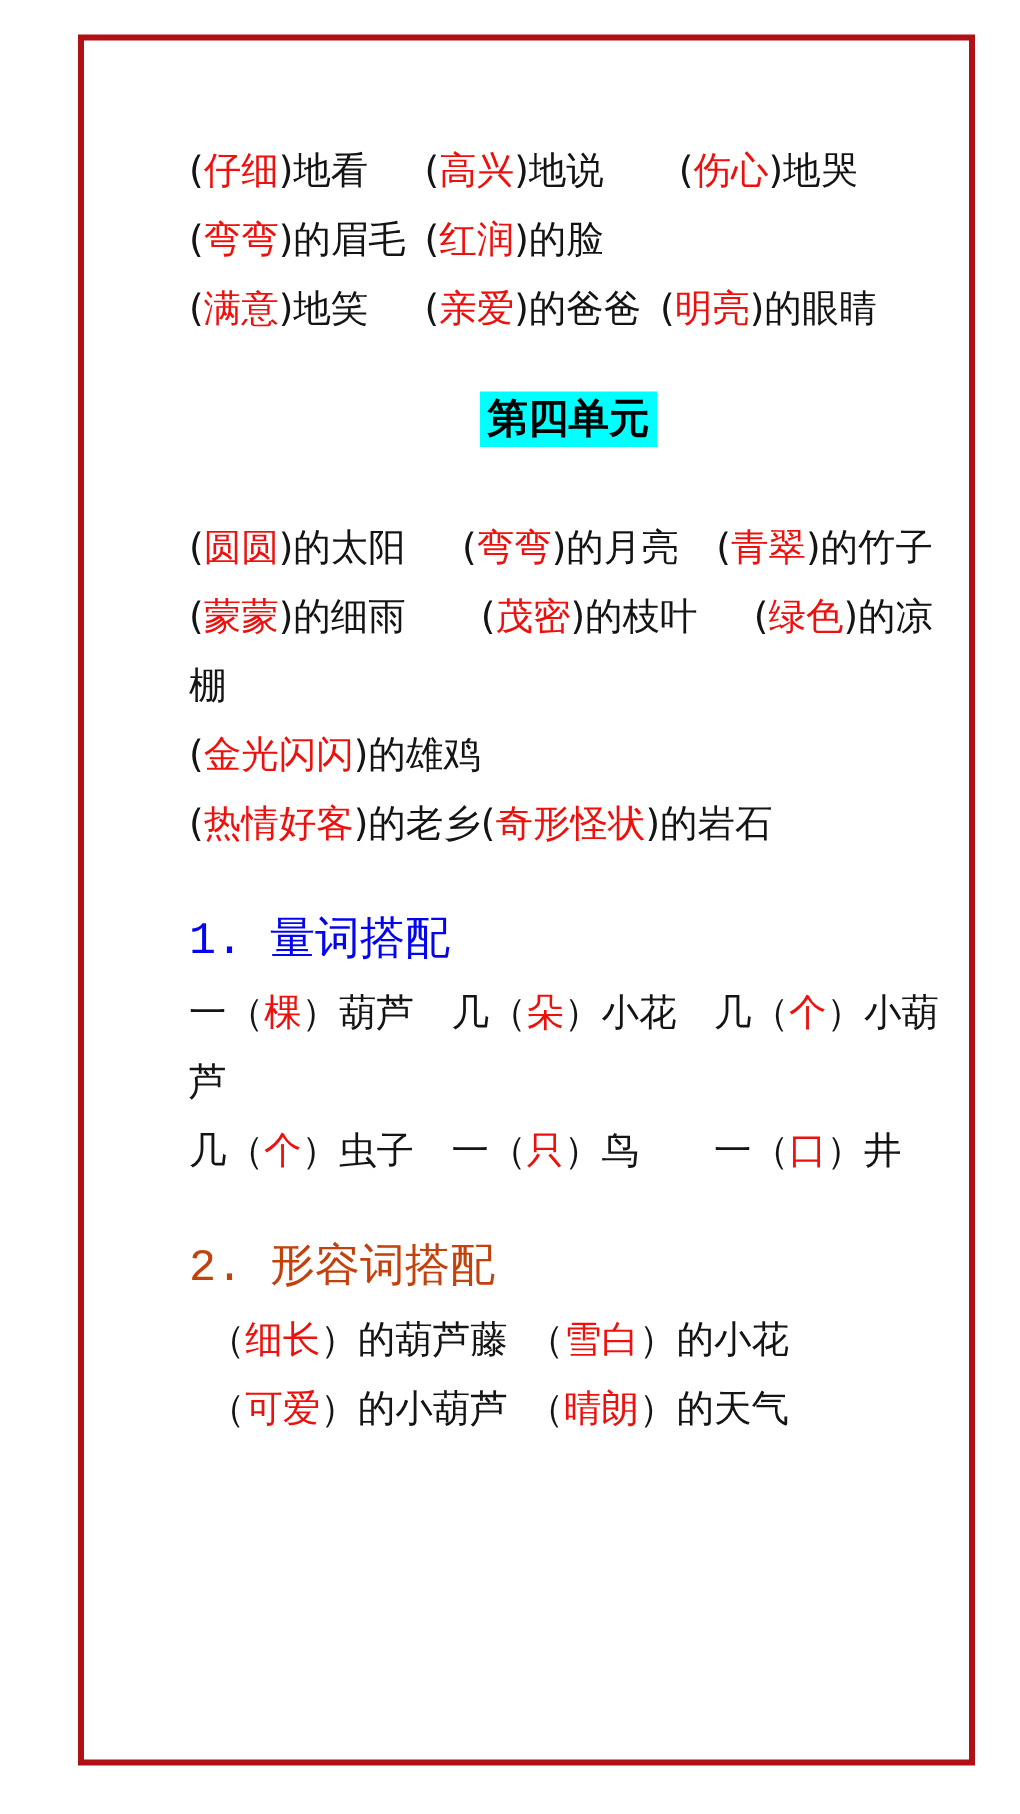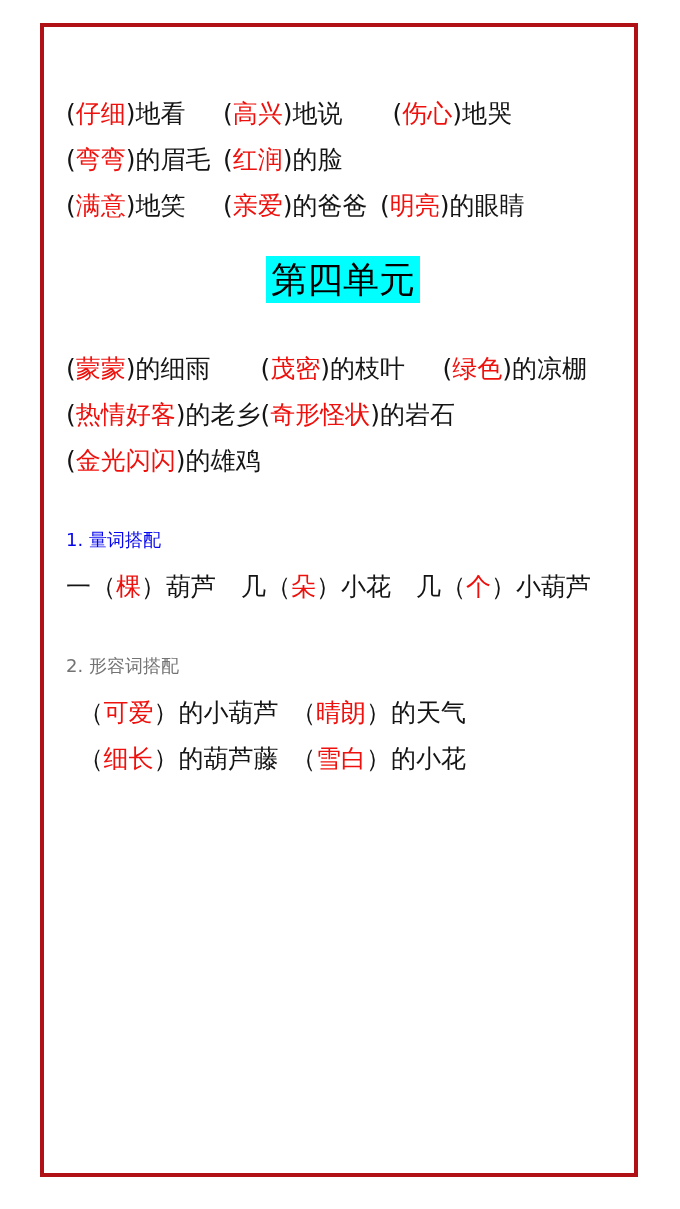--- a/index.html
+++ b/index.html
@@ -1,56 +1,58 @@
 <!DOCTYPE html>
 <html><head>
 <meta charset="utf-8">
 <style>
   html, body { margin:0; padding:0; }
   body {
     width:680px; height:1209px; background:#ffffff; position:relative;
     font-family:"DejaVu Sans", sans-serif;
   }
   .frame {
-    position:absolute; left:40px; top:23px; width:598px; height:1154px;
-    border:4px solid #b01116; box-sizing:border-box; background:#ffffff;
+    position:absolute; left:52px; top:23px; width:598px; height:1154px;
+    border:4px solid #b01116; box-sizing:border-box; background:#ffffff;padding-left:48px;
   }
   .content { padding:64px 14px 0 22px; }
   .line {
     font-size:25px; line-height:46px; color:#141414; white-space:pre-wrap;
   }
   .seg-k { color:#141414; }
   .seg-r { color:#ee100c; }
   .header-row { text-align:center; line-height:42px; margin:30px 0 38px; }
   .highlight {
-    background:#00ffff; color:#000000; font-size:36px; padding:3px 5px;
+    background:#00ffff; color:#000000; font-size:27px; padding:3px 5px;font-weight:bold;
   }
-  .subheader { font-size:18px; line-height:40px; margin:36px 0 4px; }
+  .subheader { font-size:30px; line-height:40px; margin:36px 0 4px;font-family:Liberation Mono, monospace; }
   .subheader.blue { color:#0404ee; }
-  .subheader.purple { color:#737373; }
+  .subheader.purple { color:#c2410c; }
 </style>
 </head>
 <body>
 
 <div class="frame">
   <div class="content">
       <div class="block">
         <div class="line"><span class="seg-k">(</span><span class="seg-r">仔细</span><span class="seg-k">)地看　 (</span><span class="seg-r">高兴</span><span class="seg-k">)地说　　(</span><span class="seg-r">伤心</span><span class="seg-k">)地哭</span></div>
         <div class="line"><span class="seg-k">(</span><span class="seg-r">弯弯</span><span class="seg-k">)的眉毛 (</span><span class="seg-r">红润</span><span class="seg-k">)的脸</span></div>
         <div class="line"><span class="seg-k">(</span><span class="seg-r">满意</span><span class="seg-k">)地笑　 (</span><span class="seg-r">亲爱</span><span class="seg-k">)的爸爸 (</span><span class="seg-r">明亮</span><span class="seg-k">)的眼睛</span></div>
       </div>
       <div class="header-row"><span class="highlight">第四单元</span></div>
       <div class="block">
+        <div class="line"><span class="seg-k">(</span><span class="seg-r">圆圆</span><span class="seg-k">)的太阳　 (</span><span class="seg-r">弯弯</span><span class="seg-k">)的月亮　(</span><span class="seg-r">青翠</span><span class="seg-k">)的竹子</span></div>
         <div class="line"><span class="seg-k">(</span><span class="seg-r">蒙蒙</span><span class="seg-k">)的细雨　　(</span><span class="seg-r">茂密</span><span class="seg-k">)的枝叶　 (</span><span class="seg-r">绿色</span><span class="seg-k">)的凉棚</span></div>
+        <div class="line"><span class="seg-k">(</span><span class="seg-r">金光闪闪</span><span class="seg-k">)的雄鸡</span></div>
         <div class="line"><span class="seg-k">(</span><span class="seg-r">热情好客</span><span class="seg-k">)的老乡(</span><span class="seg-r">奇形怪状</span><span class="seg-k">)的岩石</span></div>
-        <div class="line"><span class="seg-k">(</span><span class="seg-r">金光闪闪</span><span class="seg-k">)的雄鸡</span></div>
       </div>
       <div class="subheader blue">1. 量词搭配</div>
       <div class="block">
         <div class="line"><span class="seg-k">一（</span><span class="seg-r">棵</span><span class="seg-k">）葫芦　几（</span><span class="seg-r">朵</span><span class="seg-k">）小花　几（</span><span class="seg-r">个</span><span class="seg-k">）小葫芦</span></div>
+        <div class="line"><span class="seg-k">几（</span><span class="seg-r">个</span><span class="seg-k">）虫子　一（</span><span class="seg-r">只</span><span class="seg-k">）鸟　　一（</span><span class="seg-r">口</span><span class="seg-k">）井</span></div>
       </div>
       <div class="subheader purple">2. 形容词搭配</div>
       <div class="block">
+        <div class="line"><span class="seg-k"> （</span><span class="seg-r">细长</span><span class="seg-k">）的葫芦藤 （</span><span class="seg-r">雪白</span><span class="seg-k">）的小花</span></div>
         <div class="line"><span class="seg-k"> （</span><span class="seg-r">可爱</span><span class="seg-k">）的小葫芦 （</span><span class="seg-r">晴朗</span><span class="seg-k">）的天气</span></div>
-        <div class="line"><span class="seg-k"> （</span><span class="seg-r">细长</span><span class="seg-k">）的葫芦藤 （</span><span class="seg-r">雪白</span><span class="seg-k">）的小花</span></div>
       </div>
     </div>
 </div>
 
 </body></html>

